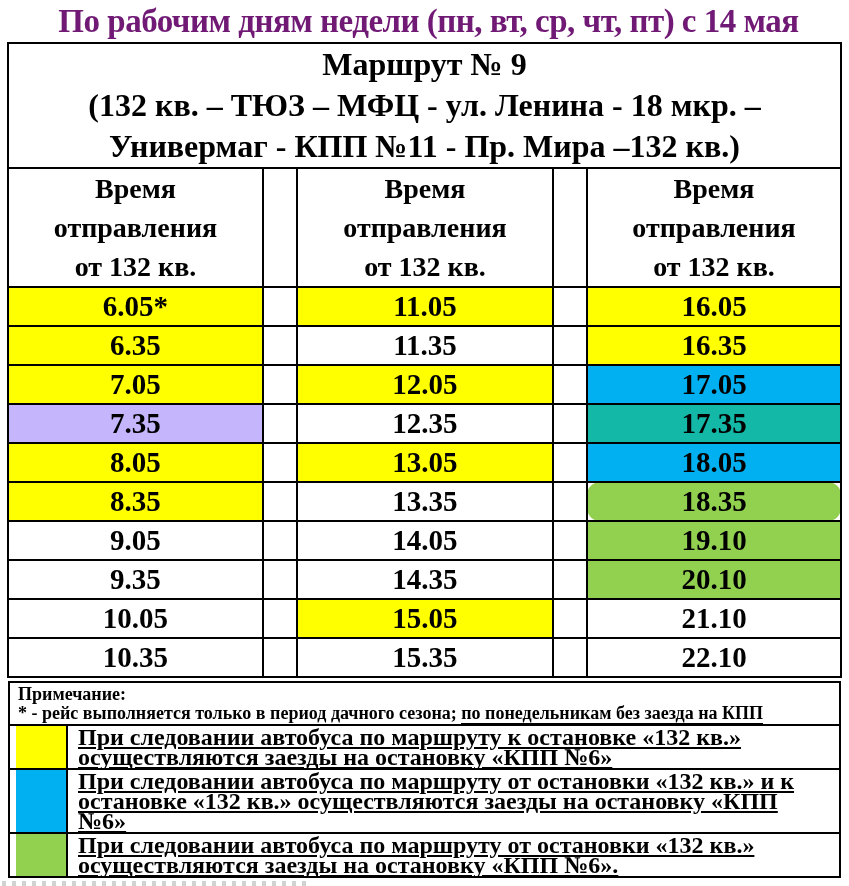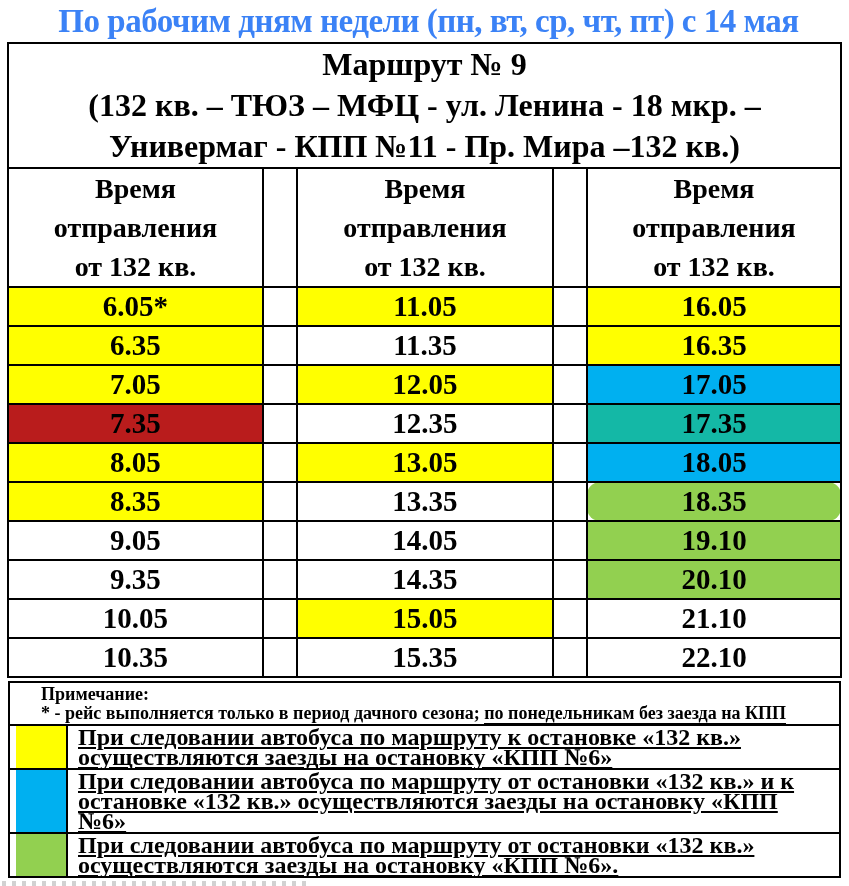--- a/index.html
+++ b/index.html
@@ -3,36 +3,36 @@
 <meta charset="utf-8">
 <style>
   html,body{margin:0;padding:0;background:#ffffff;}
   .page{
     width:849px;height:886px;background:#ffffff;overflow:hidden;
     font-family:"Liberation Serif","DejaVu Serif",serif;font-weight:700;color:#000;
     position:relative;
   }
   .main-title{
     height:42px;line-height:42px;text-align:center;white-space:nowrap;
-    color:#3b82f6;font-size:33px;letter-spacing:-0.5px;padding-left:8px;
+    color:#701a75;font-size:33px;letter-spacing:-0.5px;padding-left:8px;
   }
   table.schedule{
     border-collapse:collapse;table-layout:fixed;margin:0 auto;width:833px;
   }
   table.schedule td{border:2px solid #000;text-align:center;vertical-align:middle;padding:0;}
   col.c-time1{width:255px;} col.c-gap1{width:34px;} col.c-time2{width:256px;}
   col.c-gap2{width:34px;} col.c-time3{width:254px;}
   td.route-cell{height:122px;font-size:32px;line-height:41px;}
   td.colhead{height:117px;font-size:28px;line-height:39px;white-space:pre-line;}
   td.time{height:37px;font-size:29px;}
   td.gap{background:#fff;}
   .notes{
     width:829px;margin:3px auto 0;border:2px solid #000;background:#fff;
   }
-  .notes-head{padding:2px 8px 1px;font-size:18px;line-height:19px;margin-left:23px;}
+  .notes-head{padding:2px 8px 1px;font-size:18px;line-height:19px;}
   .notes-head .u{border-bottom:2px solid #000;}
   .legend-row{display:flex;align-items:stretch;border-top:2px solid #000;min-height:42px;}
   .swatch-cell{width:50px;flex:0 0 50px;border-right:2px solid #000;padding-left:6px;display:flex;}
   .swatch{flex:1;}
   .legend-text{flex:1;padding:1px 10px;font-size:24px;line-height:20px;text-decoration:underline;}
   .bottom-artifact{
     position:absolute;left:2px;bottom:0;width:310px;height:5px;opacity:.45;
     background:repeating-linear-gradient(90deg,#9a9a9a 0 4px,transparent 4px 10px);
   }
 </style>
@@ -88,21 +88,21 @@
         <td class="time" style="background: rgb(255, 255, 0);">16.35</td>
       </tr>
       <tr>
         <td class="time" style="background: rgb(255, 255, 0); margin-left: 36px;">7.05</td>
         <td class="gap"></td>
         <td class="time" style="background: rgb(255, 255, 0);">12.05</td>
         <td class="gap"></td>
         <td class="time" style="background: rgb(0, 176, 240);">17.05</td>
       </tr>
       <tr>
-        <td class="time" style="background: #b91c1c; margin-left: 48px;">7.35</td>
+        <td class="time" style="background: #c4b5fd; margin-left: 48px;">7.35</td>
         <td class="gap"></td>
         <td class="time">12.35</td>
         <td class="gap"></td>
         <td class="time" style="background: #14b8a6;">17.35</td>
       </tr>
       <tr>
         <td class="time" style="background: rgb(255, 255, 0);">8.05</td>
         <td class="gap"></td>
         <td class="time" style="background: rgb(255, 255, 0);">13.05</td>
         <td class="gap"></td>

